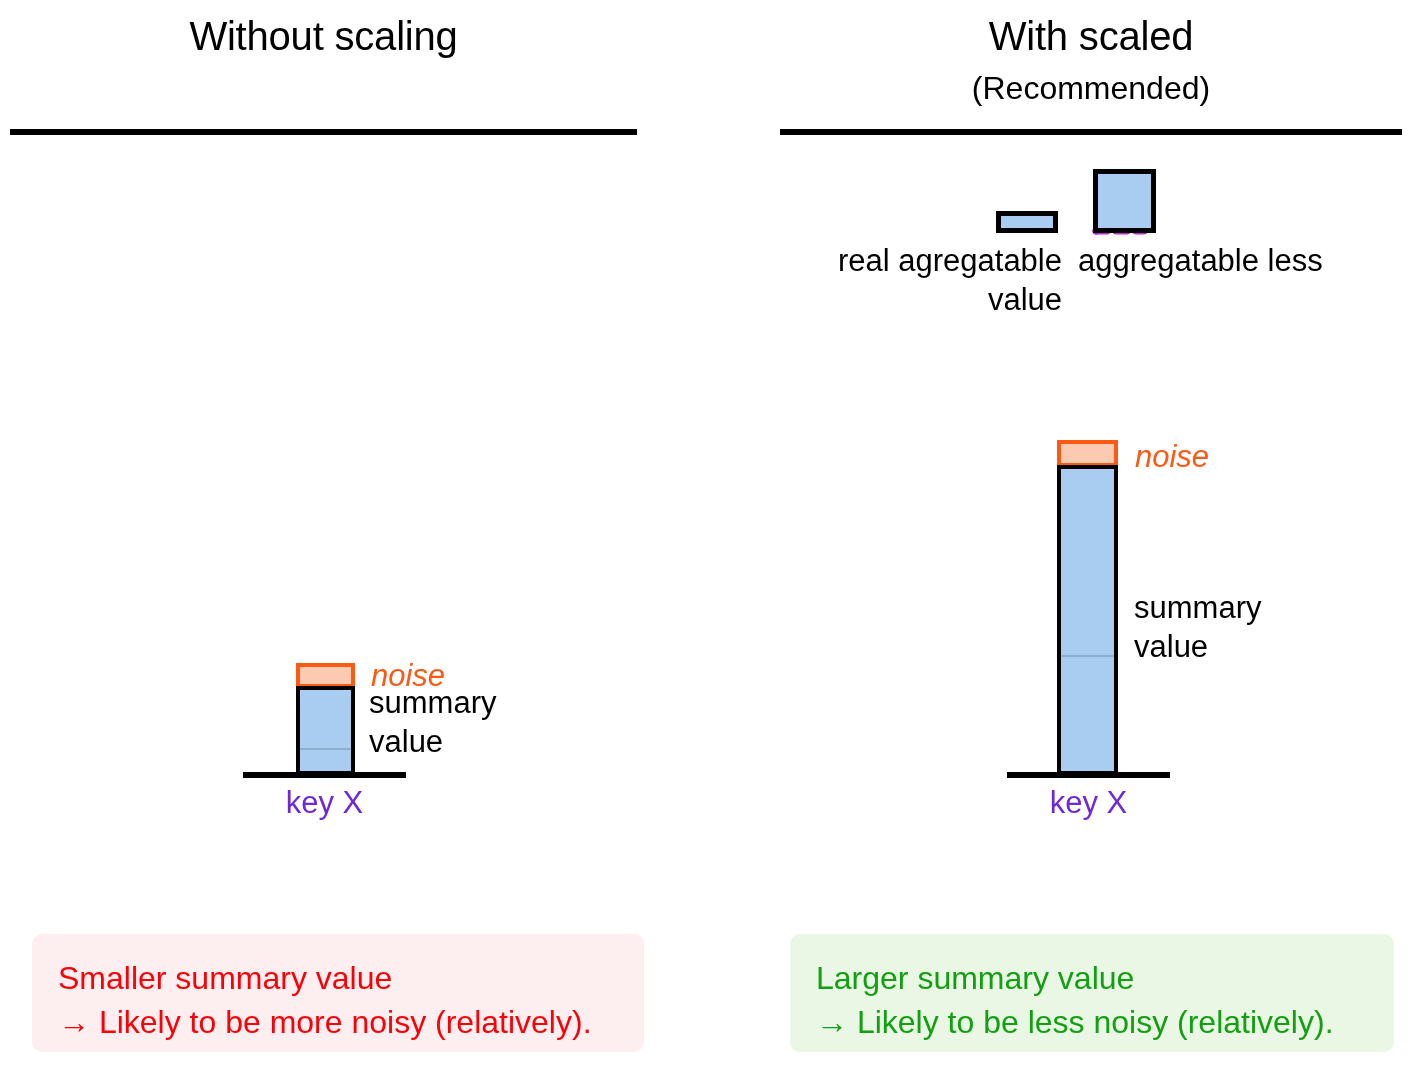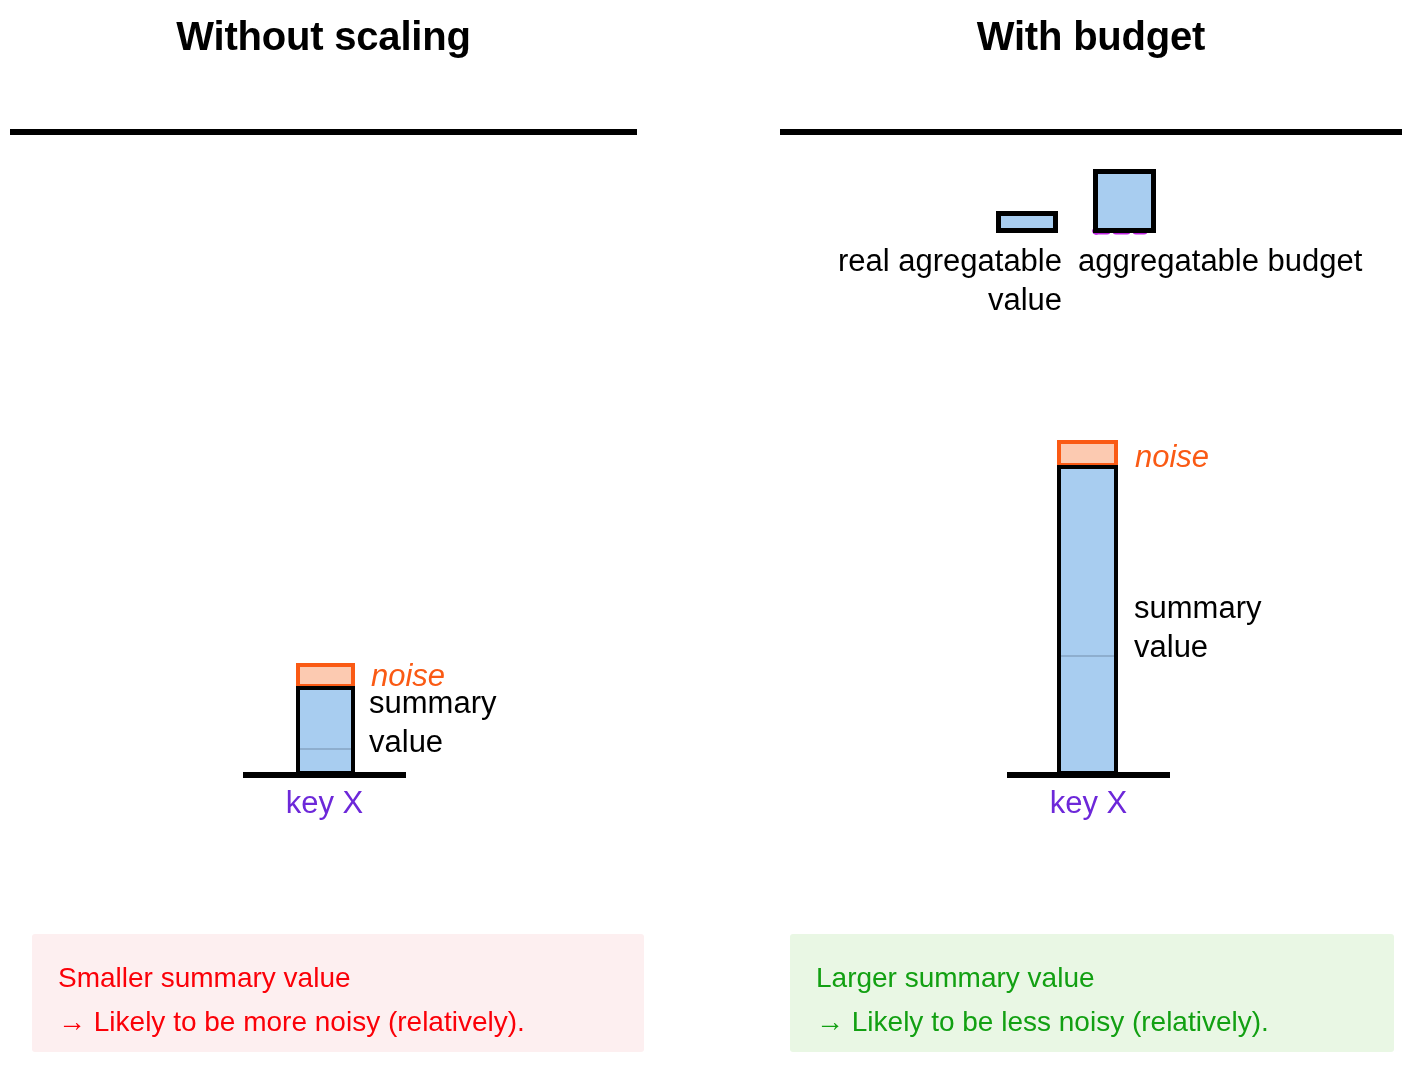--- a/index.html
+++ b/index.html
@@ -16,21 +16,21 @@
     width: 1414px;
     height: 1090px;
     background: #ffffff;
     overflow: hidden;
   }
   .abs { position: absolute; }
 
   
   .panel-title {
     font-size: 40px;
-    font-weight: bold;
+    font-weight: normal;
     color: #000000;
     text-align: center;
     letter-spacing: -0.2px;
     line-height: 1.0;
   }
   .panel-subtitle {
     font-size: 32px;
     font-weight: normal;
     color: #000000;
     text-align: center;
@@ -90,23 +90,23 @@
     line-height: 38px;
     text-align: center;
     white-space: nowrap;
   }
   .lbl-right { text-align: right; }
   .lbl-left  { text-align: left; }
 
   
   .callout {
     box-sizing: border-box;
-    border-radius: 3px;
+    border-radius: 10px;
     padding: 22px 32px 18px 26px;
-    font-size: 28px;
+    font-size: 32px;
     line-height: 44px;
     white-space: pre-line;
   }
   .callout-bad {
     background: #fdeff0;
     color: #fb0008;
   }
   .callout-good {
     background: #e9f7e4;
     color: #12a012;
@@ -134,40 +134,41 @@
     <div class="abs lbl-noise" style="left:128px; top:-3px;">noise</div>
     <div class="abs lbl" style="left:126px; top:24px;">summary</div>
     <div class="abs lbl" style="left:126px; top:63px;">value</div>
 
     <div class="abs lbl-key" style="left:0px; top:124px; width:163px;">key X</div>
   </div>
 
   <div class="abs callout callout-bad" style="left:32px; top:934px; width:612px; height:118px;">Smaller summary value
 → Likely to be more noisy (relatively).</div>
 
-  <div class="abs panel-title" style="left:780px; top:16px; width:622px;">With budget</div>
+  <div class="abs panel-title" style="left:780px; top:16px; width:622px;">With scaled</div>
+  <div class="abs panel-subtitle" style="left:780px; top:72px; width:622px;">(Recommended)</div>
 
   <div class="abs rule" style="left:780px; top:129px; width:622px;"></div>
 
   <div class="abs" style="left:800px; top:164px; width:600px; height:150px;">
 
     <svg class="abs tri-wrap" width="120" height="80" style="left:246px; top:0px;" viewBox="0 0 120 80">
       <polygon points="50,67 50,67 98,5 98,67" fill="#edd2f8" stroke="none"></polygon>
       <path d="M 50,67 L 98,5" fill="none" stroke="#bb22dd" stroke-width="7" stroke-dasharray="11 9" stroke-linecap="round"></path>
       <path d="M 50,67 L 98,67" fill="none" stroke="#bb22dd" stroke-width="7" stroke-dasharray="11 9" stroke-linecap="round"></path>
     </svg>
 
     <div class="abs mini-bar" style="left:196px; top:47px; width:62px; height:22px;"></div>
 
     <div class="abs mini-bar" style="left:293px; top:5px; width:63px; height:64px;"></div>
 
     <div class="abs lbl lbl-right" style="left:0px; top:78px; width:262px;">real agregatable</div>
     <div class="abs lbl lbl-right" style="left:0px; top:117px; width:262px;">value</div>
 
-    <div class="abs lbl lbl-left" style="left:278px; top:78px; width:330px;">aggregatable budget</div>
+    <div class="abs lbl lbl-left" style="left:278px; top:78px; width:330px;">aggregatable less</div>
   </div>
 
   <div class="abs" style="left:1007px; top:438px; width:330px; height:400px;">
 
     <div class="abs bar-noise" style="left:50px; top:2px; width:61px; height:27px;"></div>
 
     <div class="abs bar-blue" style="left:50px; top:27px; width:61px; height:310px;">
       <div class="abs inner-divider" style="left:0; right:0; top:186px;"></div>
     </div>
 

